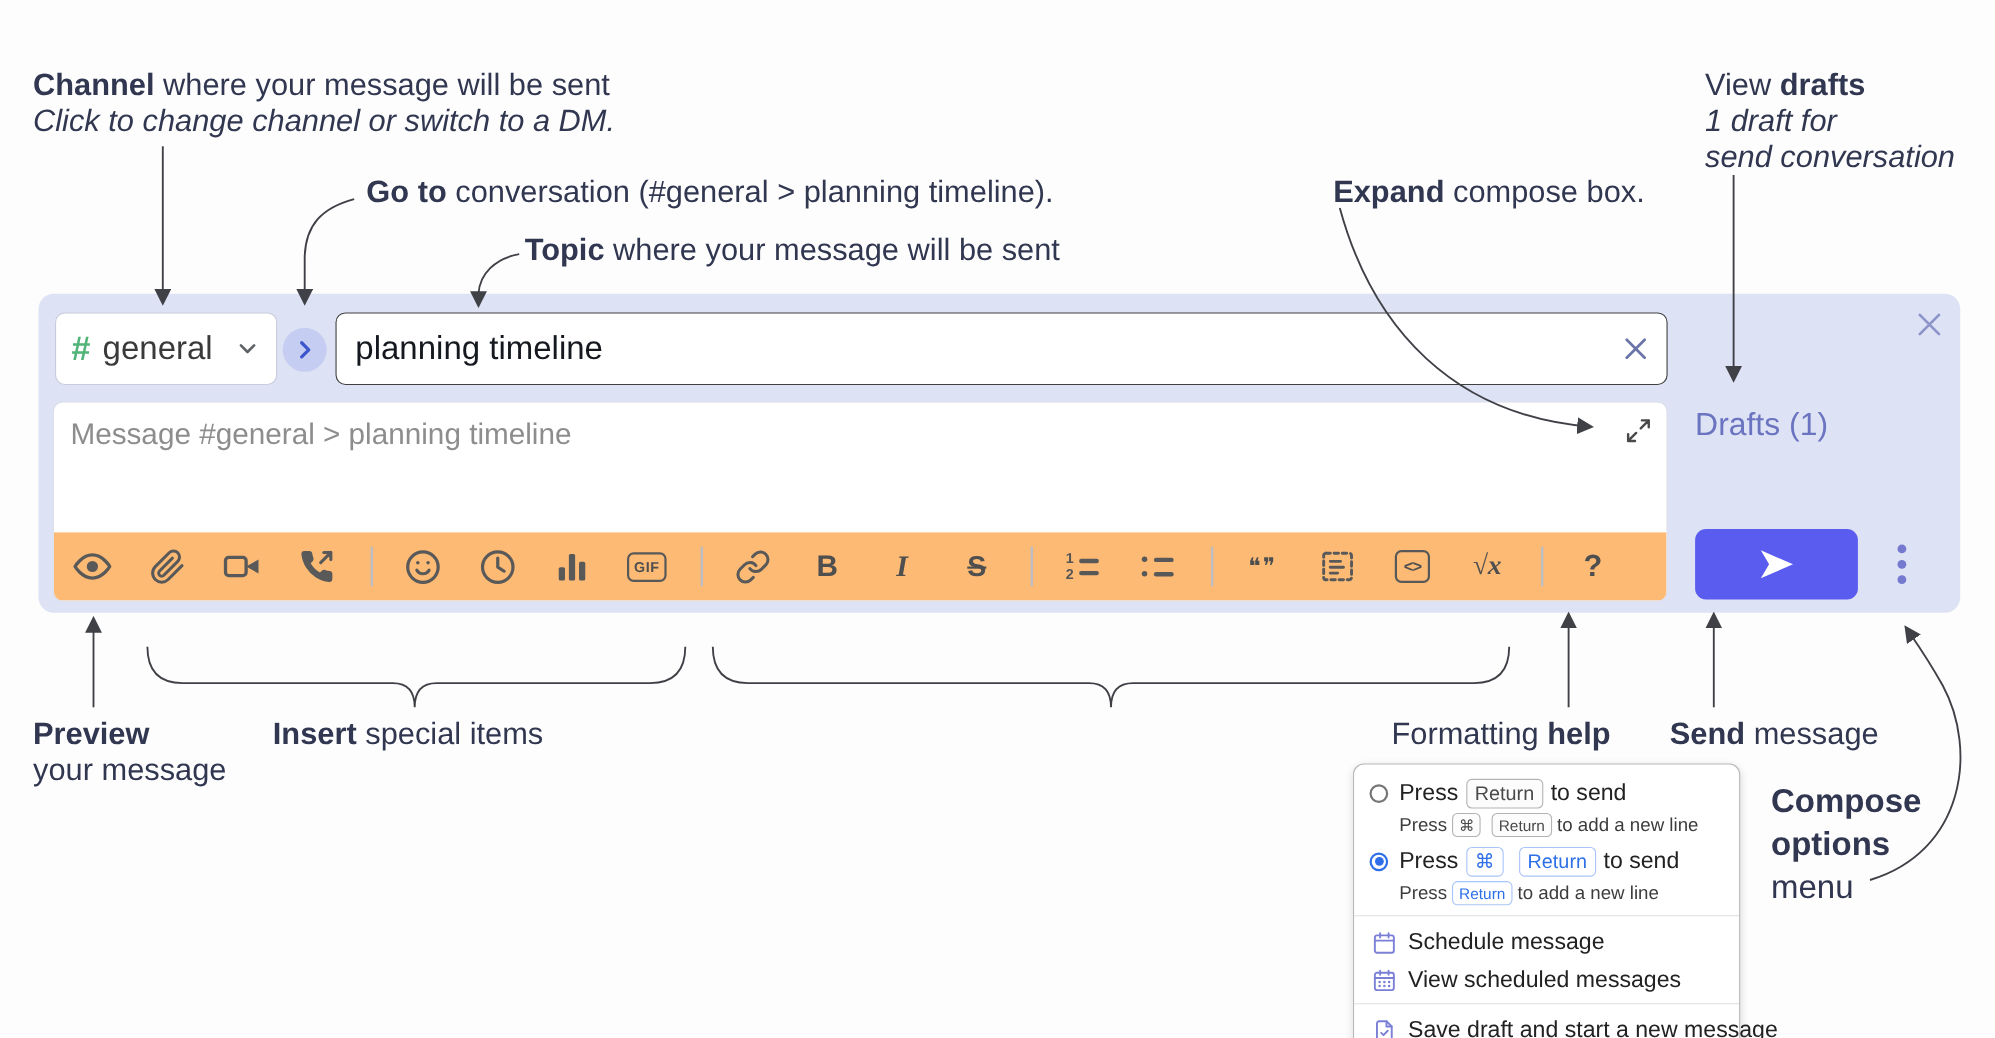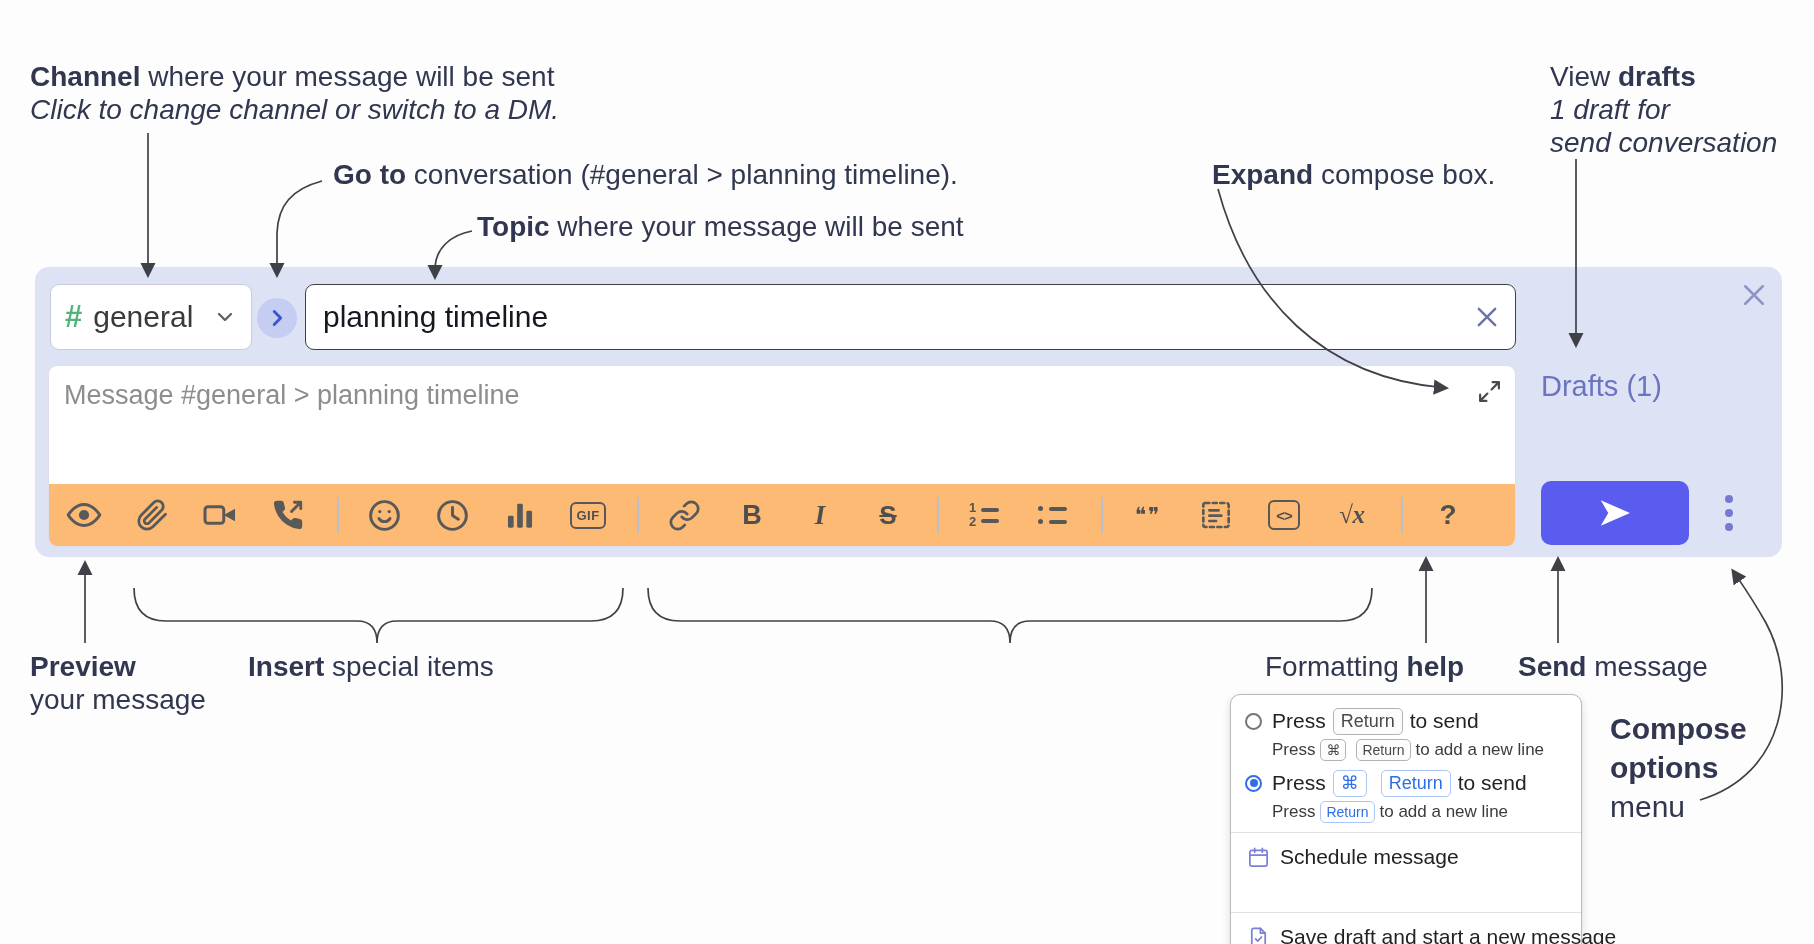--- a/index.html
+++ b/index.html
@@ -318,20 +318,30 @@
 
     <div class="menu-row" style="top:147px;height:30px;">
       <span class="m-icon">
         <svg width="23" height="23" viewBox="0 0 24 24">
             <rect x="3" y="4.5" width="18" height="16.5" rx="2"></rect>
             <path d="M8 2.5 v4 M16 2.5 v4 M3 9.5 h18"></path>
           </svg>
       </span>
       <span>Schedule message</span>
     </div>
+    <div class="menu-row" style="top:181px;height:30px;">
+      <span class="m-icon">
+        <svg width="23" height="23" viewBox="0 0 24 24">
+            <rect x="3" y="4.5" width="18" height="16.5" rx="2"></rect>
+            <path d="M8 2.5 v4 M16 2.5 v4 M3 9.5 h18"></path>
+            <path d="M7.5 13.2 h.01 M12 13.2 h.01 M16.5 13.2 h.01 M7.5 17 h.01 M12 17 h.01 M16.5 17 h.01" stroke-width="2.4"></path>
+          </svg>
+      </span>
+      <span>View scheduled messages</span>
+    </div>
 
     <div class="menu-div" style="top:217px;"></div>
 
     <div class="menu-row" style="top:227px;height:30px;">
       <span class="m-icon">
         <svg width="23" height="23" viewBox="0 0 24 24">
             <path d="M14 2.5 H7 a2 2 0 0 0-2 2 v15 a2 2 0 0 0 2 2 h10 a2 2 0 0 0 2-2 V7.5 z"></path>
             <path d="M14 2.5 V7.5 h5"></path>
             <path d="M9 13.5 l2.2 2.2 4-4.2"></path>
           </svg>

